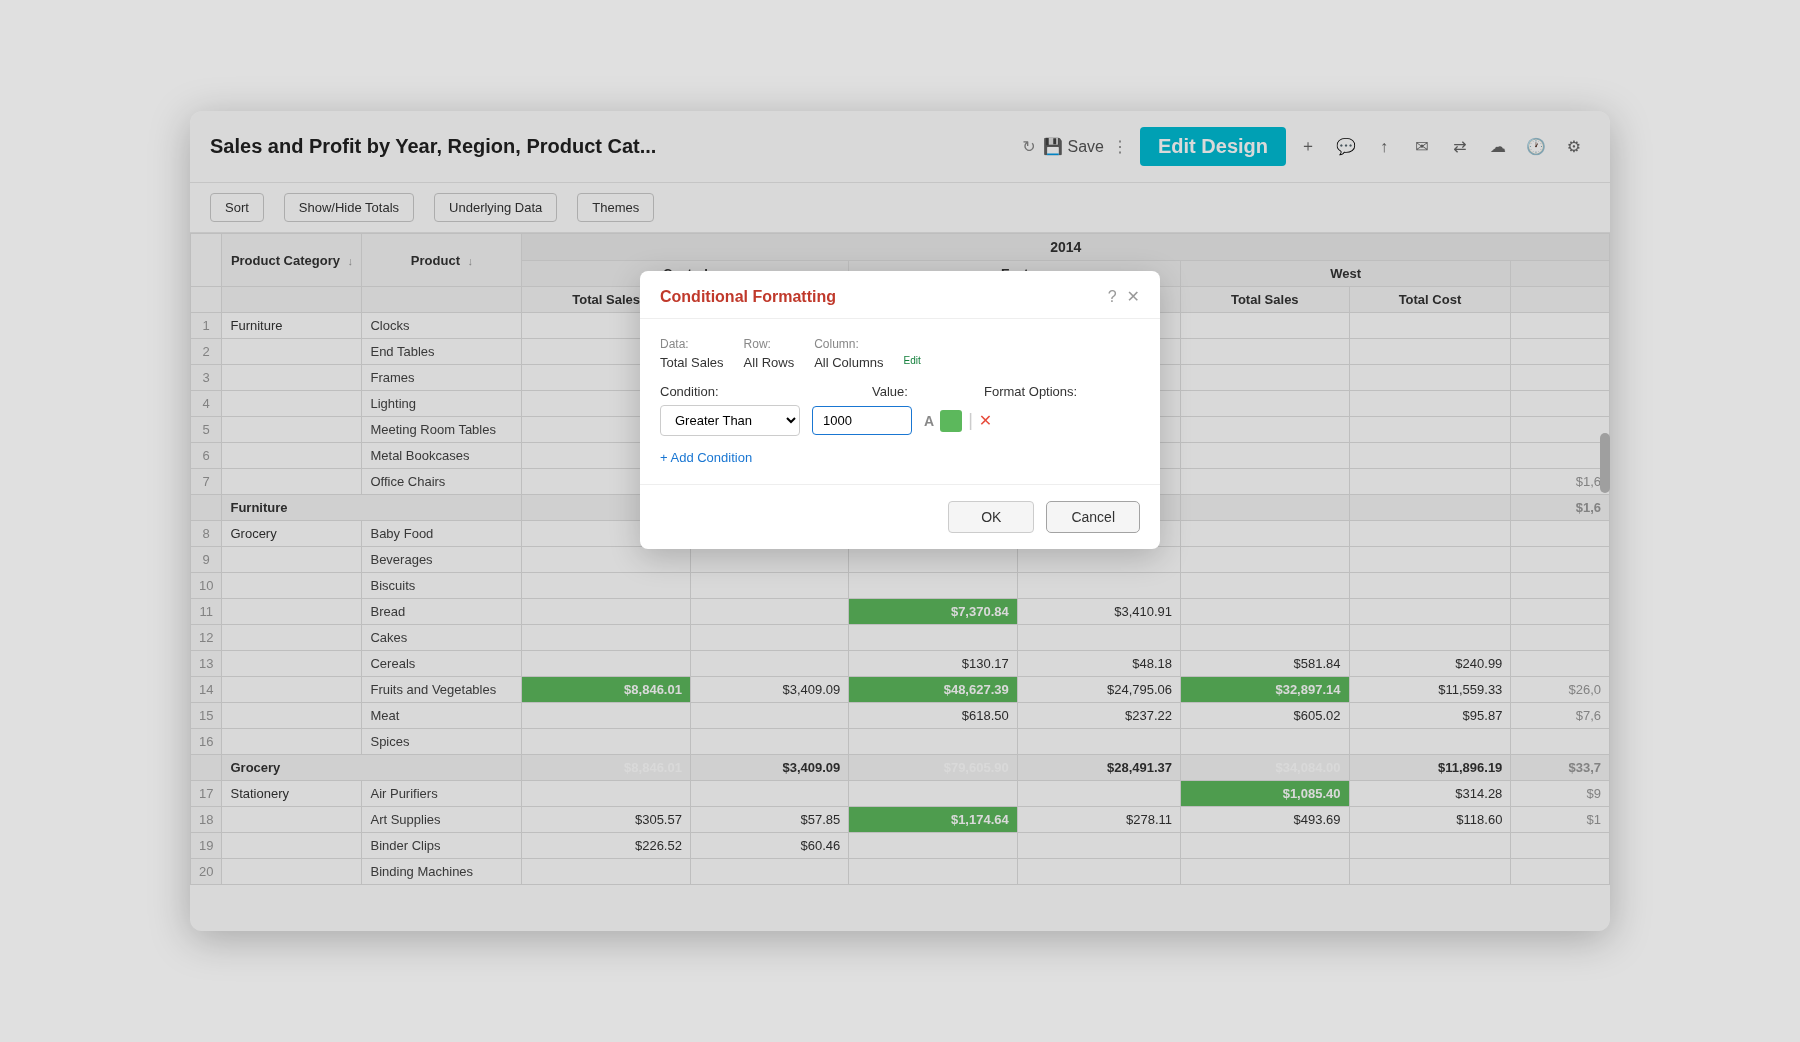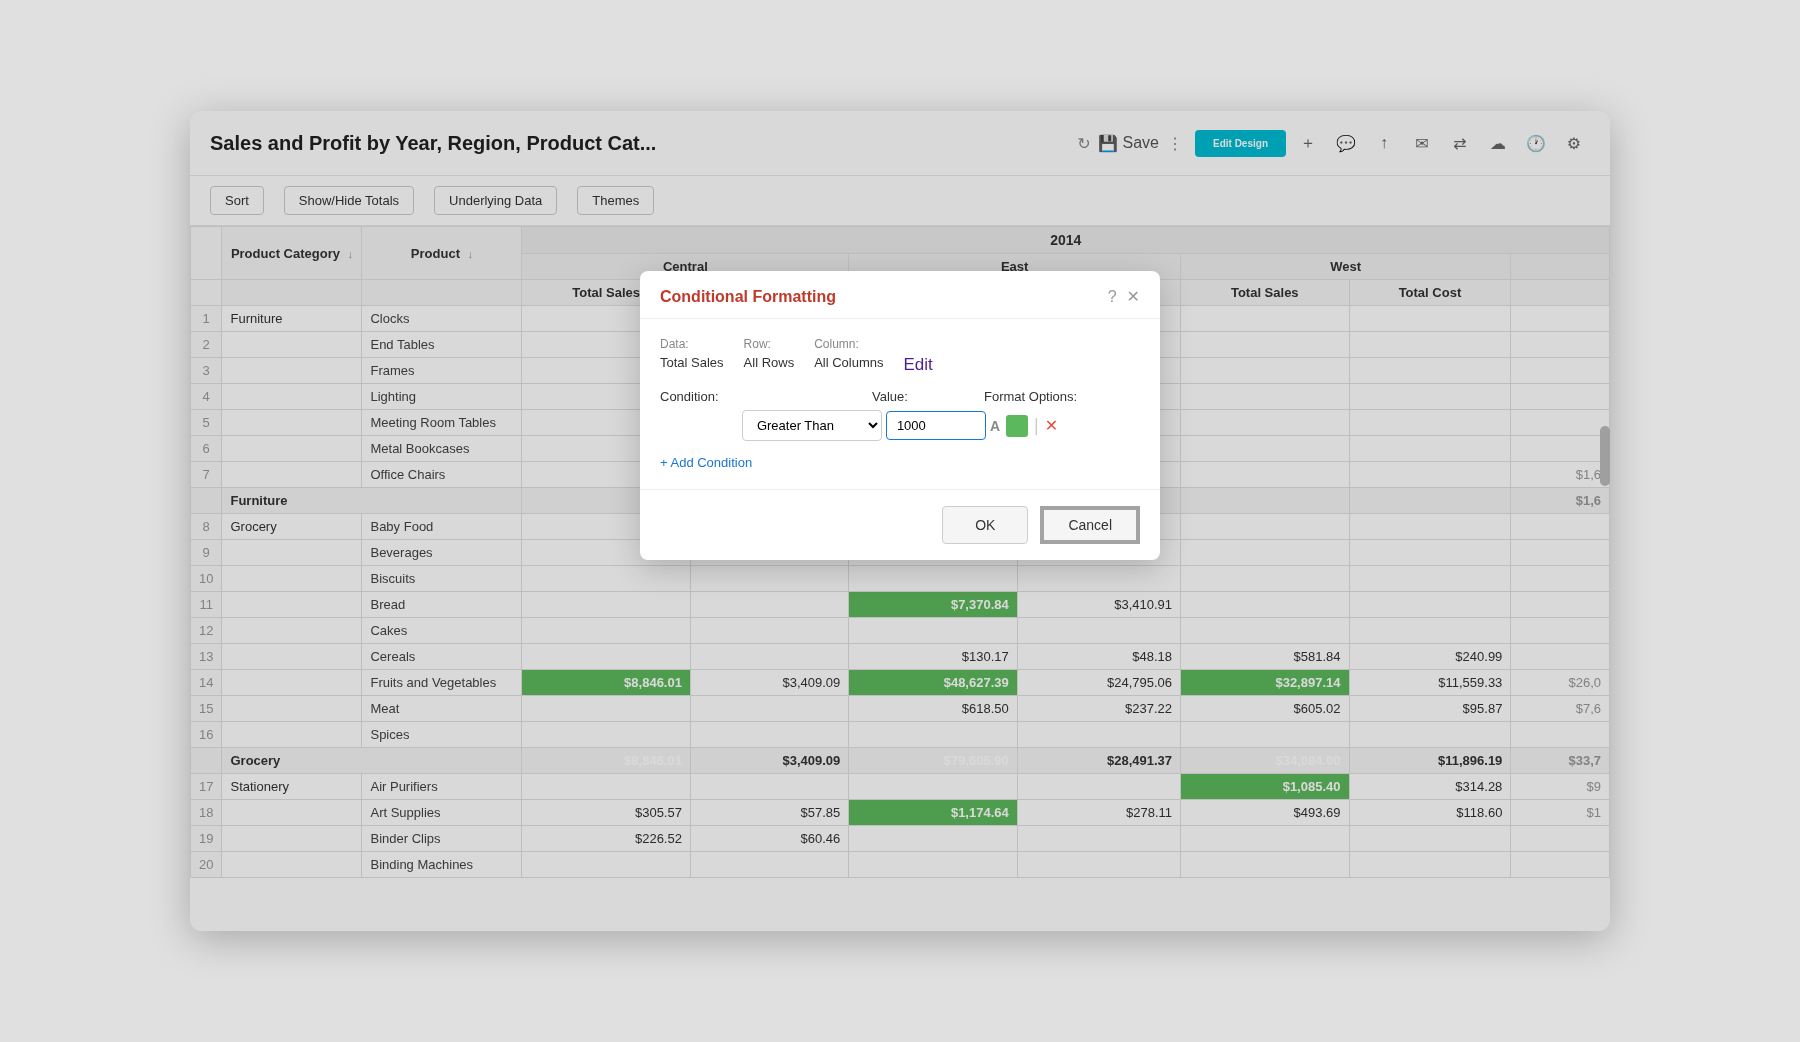--- a/index.html
+++ b/index.html
@@ -4,21 +4,21 @@
   <style>
     * { box-sizing: border-box; margin: 0; padding: 0; }
     body { background: #e0e0e0; font-family: -apple-system, BlinkMacSystemFont, 'Segoe UI', Arial, sans-serif; display: flex; justify-content: center; align-items: center; min-height: 100vh; }
     .window { background: #fff; border-radius: 12px; box-shadow: 0 8px 40px rgba(0,0,0,0.25); width: 1420px; min-height: 820px; overflow: hidden; position: relative; }
     .title-bar { display: flex; align-items: center; padding: 16px 20px; border-bottom: 1px solid #e8e8e8; gap: 12px; }
     .title-text { font-size: 20px; font-weight: 700; color: #222; flex: 1; }
     .title-icons { display: flex; align-items: center; gap: 8px; color: #888; }
     .title-icons span { cursor: pointer; font-size: 16px; }
     .save-btn { display: flex; align-items: center; gap: 4px; color: #555; font-size: 14px; cursor: pointer; }
     .right-actions { display: flex; align-items: center; gap: 6px; margin-left: auto; }
-    .edit-design-btn { background: #00bcd4; color: #fff; border: none; border-radius: 4px; padding: 8px 18px; font-size: 10px; font-weight: 600; cursor: pointer; }
+    .edit-design-btn { background: #00bcd4; color: #fff; border: none; border-radius: 4px; padding: 8px 18px; font-size: 20px; font-weight: 600; cursor: pointer; }
     .icon-btn { width: 32px; height: 32px; display: flex; align-items: center; justify-content: center; border-radius: 4px; cursor: pointer; color: #666; font-size: 16px; }
     .toolbar { display: flex; align-items: center; padding: 10px 20px; gap: 20px; border-bottom: 1px solid #e8e8e8; }
     .toolbar-btn { border: 1px solid #ccc; background: #fff; border-radius: 4px; padding: 6px 14px; font-size: 13px; cursor: pointer; color: #333; }
     .table-container { overflow: auto; max-height: 680px; position: relative; }
     table { border-collapse: collapse; width: 100%; font-size: 13px; }
     th, td { border: 1px solid #e0e0e0; padding: 5px 8px; white-space: nowrap; }
     thead th { background: #f5f5f5; font-weight: 600; text-align: center; color: #333; }
     .year-header { background: #ececec; text-align: center; font-weight: 700; font-size: 14px; }
     .region-header { background: #f0f0f0; text-align: center; font-weight: 600; }
     .row-num { color: #999; text-align: center; width: 30px; background: #fafafa; }
@@ -37,36 +37,36 @@
     .modal { background: #fff; border-radius: 8px; box-shadow: 0 8px 32px rgba(0,0,0,0.2); width: 520px; padding: 0; overflow: hidden; }
     .modal-header { display: flex; align-items: center; padding: 16px 20px 12px; border-bottom: 1px solid #eee; }
     .modal-title { color: #c0392b; font-size: 16px; font-weight: 600; flex: 1; }
     .modal-header-icons { display: flex; gap: 10px; align-items: center; color: #999; }
     .modal-header-icons span { cursor: pointer; font-size: 16px; }
     .modal-body { padding: 18px 20px; }
     .modal-grid-row { display: flex; gap: 20px; margin-bottom: 14px; }
     .modal-field { display: flex; flex-direction: column; gap: 4px; }
     .modal-field-label { font-size: 12px; color: #888; font-weight: 400; }
     .modal-field-value { font-size: 13px; color: #333; font-weight: 500; }
-    .modal-field-edit { color: #4c1d95; font-size: 17px; cursor: pointer; }
-    .condition-row { display: flex; align-items: center; gap: 4px; margin-top: 0; justify-content: center; }
+    .modal-field-edit { color: #15803d; font-size: 10px; cursor: pointer; }
+    .condition-row { display: flex; align-items: center; gap: 12px; margin-top: 0; }
     .condition-label { font-size: 13px; color: #333; font-weight: 500; min-width: 70px; }
     .value-label { font-size: 13px; color: #333; font-weight: 500; min-width: 40px; }
     .format-label { font-size: 13px; color: #333; font-weight: 500; }
     .condition-select { border: 1px solid #ccc; border-radius: 4px; padding: 6px 10px; font-size: 13px; background: #fff; min-width: 140px; cursor: pointer; }
     .value-input { border: 1.5px solid #1976d2; border-radius: 4px; padding: 6px 10px; font-size: 13px; width: 100px; }
     .format-options { display: flex; align-items: center; gap: 6px; }
     .format-a { font-size: 14px; color: #888; font-weight: 700; }
     .format-color-box { width: 22px; height: 22px; background: #5cb85c; border-radius: 3px; cursor: pointer; }
     .format-divider { color: #ccc; font-size: 18px; }
     .format-delete { color: #e74c3c; font-size: 16px; cursor: pointer; }
     .add-condition { color: #1976d2; font-size: 13px; cursor: pointer; margin-top: 14px; display: inline-block; }
     .modal-footer { display: flex; justify-content: flex-end; gap: 12px; padding: 16px 20px; border-top: 1px solid #eee; }
     .btn-ok { border: 1px solid #ccc; background: #f5f5f5; border-radius: 4px; padding: 7px 32px; font-size: 14px; cursor: pointer; color: #333; }
-    .btn-cancel { border: 4px solid #a3a3a3; background: #f5f5f5; border-radius: 0; padding: 7px 24px; font-size: 14px; cursor: pointer; color: #333; }
+    .btn-cancel { border: 1px solid #a3a3a3; background: #f5f5f5; border-radius: 5px; padding: 7px 24px; font-size: 14px; cursor: pointer; color: #333; }
     .scrollbar-right { position: absolute; right: 0; top: 200px; width: 10px; height: 60px; background: #bbb; border-radius: 5px; }
   </style>
 </head>
 <body>
 
 <div class="window">
 
   <div class="title-bar">
     <span class="title-text">Sales and Profit by Year, Region, Product Cat...</span>
     <div class="title-icons">

